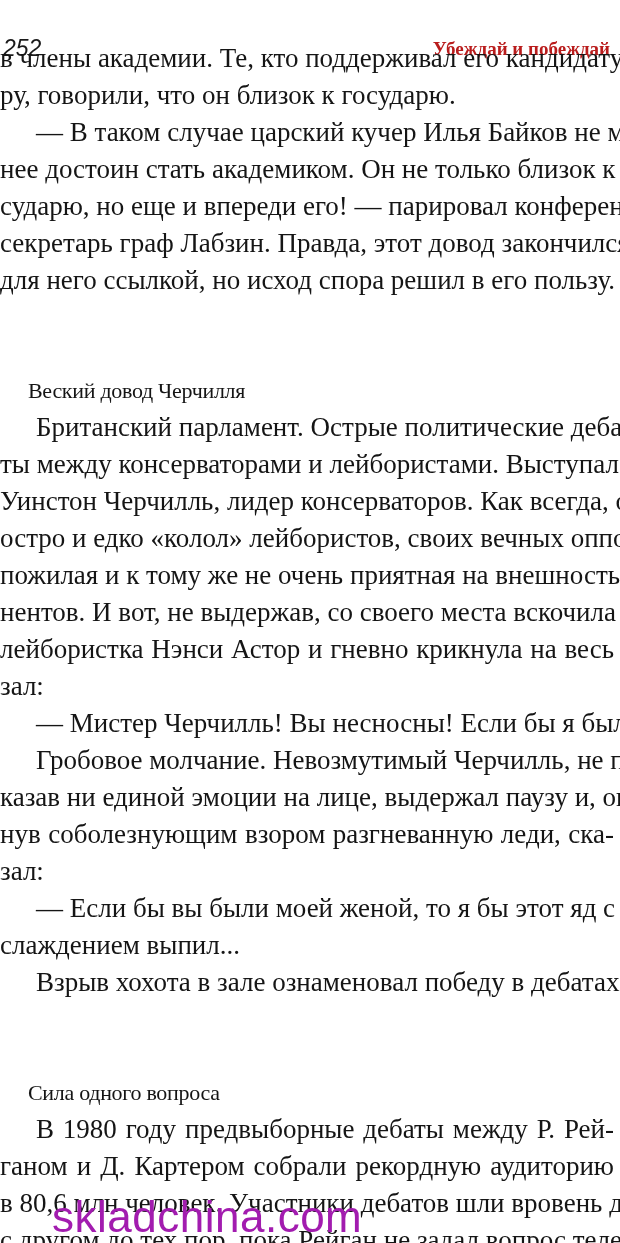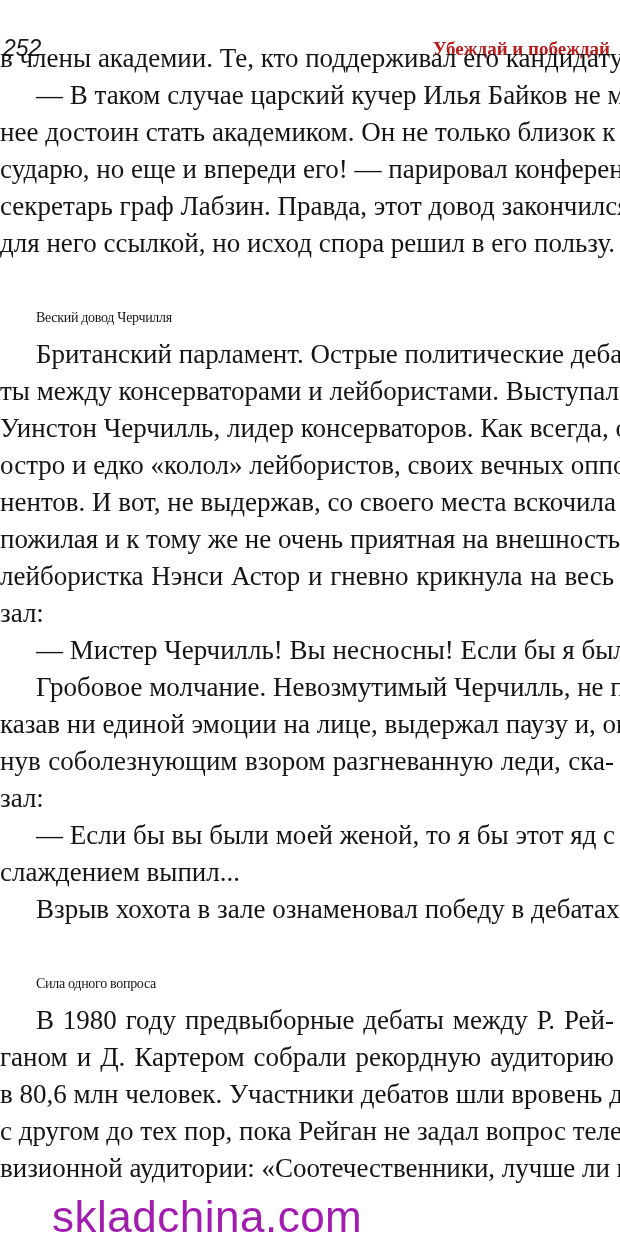--- a/index.html
+++ b/index.html
@@ -58,23 +58,24 @@
       text-align: justify;
       text-align-last: justify;
     }
     .indent {
       padding-left: 36px;
     }
     .subheading {
       display: block;
       height: 37px;
       line-height: 37px;
-      font-size: 14px;
-      padding-left: 36px;
+      font-size: 22px;
+      padding-left: 28px;
       letter-spacing: -0.3px;
+      margin-top: 36px;
     }
     .gap {
       display: block;
       height: 37px;
     }
     .watermark {
       position: absolute;
       left: 52px;
       top: 1192px;
       font-family: "Liberation Sans", "DejaVu Sans", sans-serif;
@@ -88,41 +89,42 @@
 
 <div class="header">
   <span class="page-number">252</span>
   <span class="running-title">Убеждай и побеждай</span>
 </div>
 
 <div class="content">
 
   <div>
     <span class="line justify">в члены академии. Те, кто поддерживал его кандидату-</span>
+    <span class="line">ру, говорили, что он близок к государю.</span>
   </div>
 
   <div>
     <span class="line justify indent">— В таком случае царский кучер Илья Байков не ме-</span>
     <span class="line justify">нее достоин стать академиком. Он не только близок к го-</span>
     <span class="line justify">сударю, но еще и впереди его! — парировал конференц-</span>
     <span class="line justify">секретарь граф Лабзин. Правда, этот довод закончился</span>
     <span class="line">для него ссылкой, но исход спора решил в его пользу.</span>
   </div>
 
   <span class="gap"></span>
 
   <span class="subheading">Веский довод Черчилля</span>
 
   <div>
     <span class="line justify indent">Британский парламент. Острые политические деба-</span>
     <span class="line justify">ты между консерваторами и лейбористами. Выступал</span>
     <span class="line justify">Уинстон Черчилль, лидер консерваторов. Как всегда, он</span>
     <span class="line justify">остро и едко «колол» лейбористов, своих вечных оппо-</span>
+    <span class="line justify">пожилая и к тому же не очень приятная на внешность</span>
     <span class="line justify">нентов. И вот, не выдержав, со своего места вскочила</span>
-    <span class="line justify">пожилая и к тому же не очень приятная на внешность</span>
     <span class="line justify">лейбористка Нэнси Астор и гневно крикнула на весь</span>
     <span class="line">зал:</span>
   </div>
 
   <div>
     <span class="line justify indent">— Мистер Черчилль! Вы несносны! Если бы я была</span>
   </div>
 
   <div>
     <span class="line justify indent">Гробовое молчание. Невозмутимый Черчилль, не по-</span>

